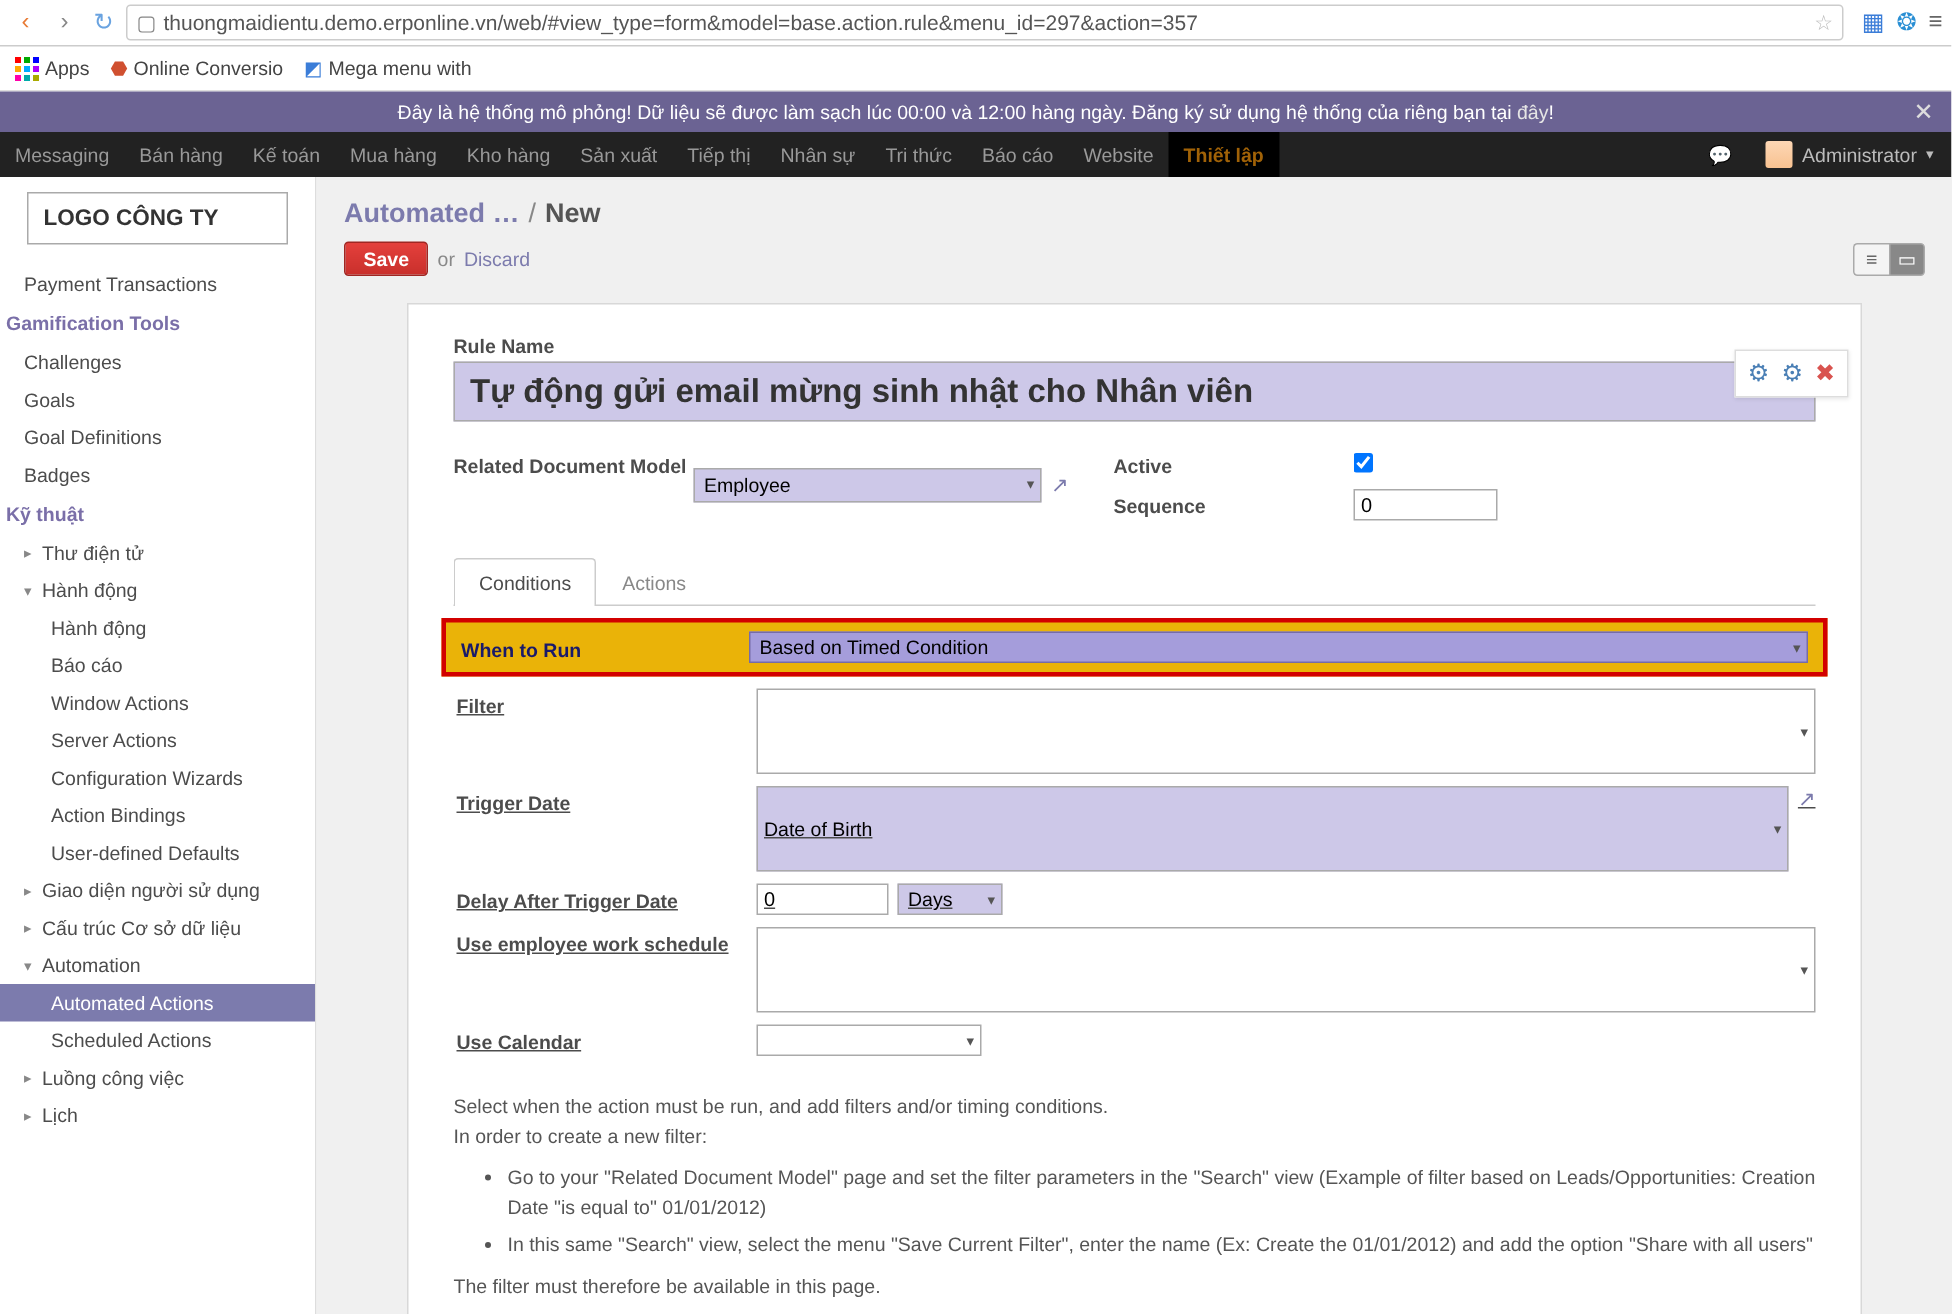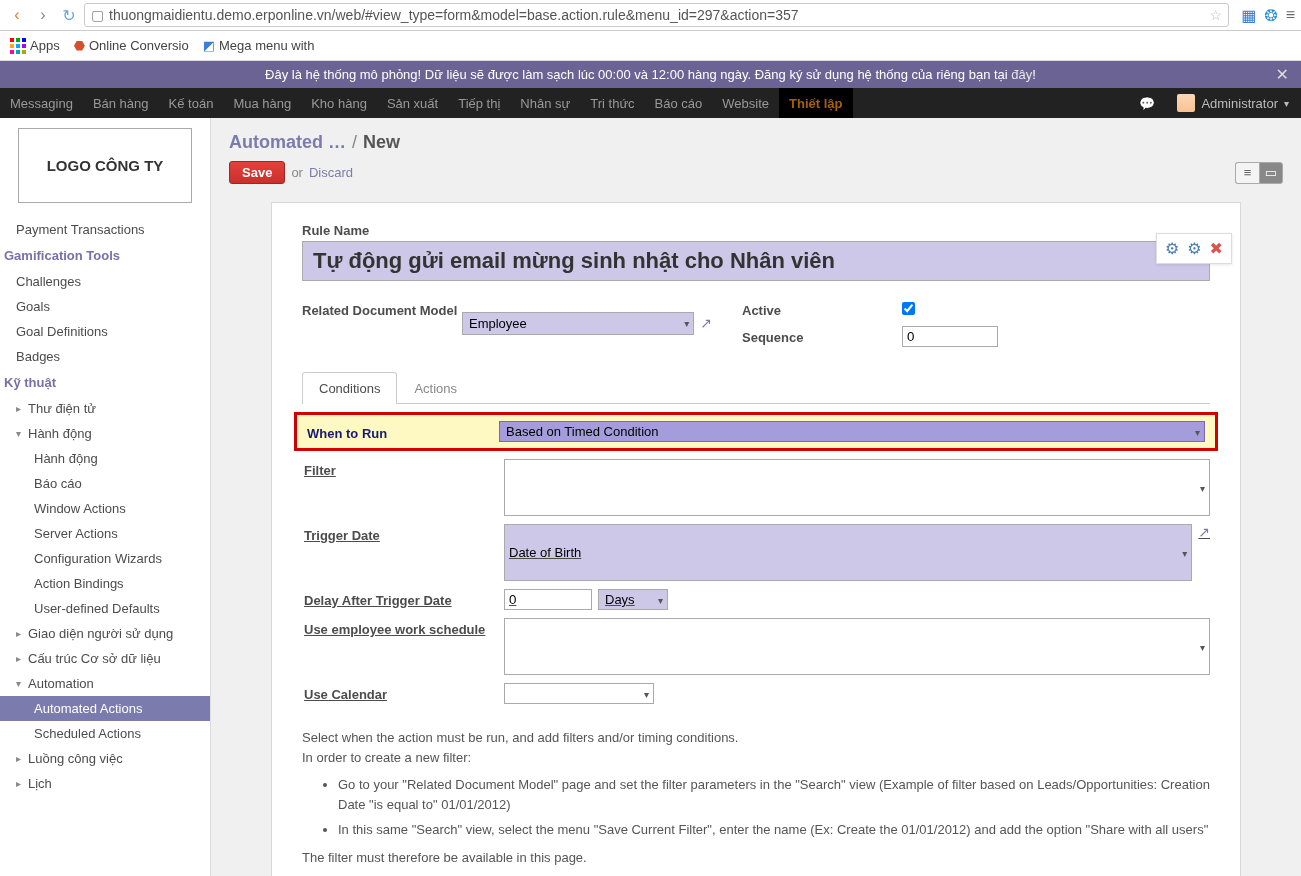--- a/index.html
+++ b/index.html
@@ -32,21 +32,21 @@
 
 .topmenu { background: #222; height: 30px; display: flex; align-items: center; color: #999; font-size: 13px; }
 .topmenu .mitem { padding: 0 10px; height: 30px; display: flex; align-items: center; cursor: pointer; }
 .topmenu .mitem.active { background: #000; color: #a16207; font-weight: bold; }
 .topmenu .spacer { flex: 1; }
 .topmenu .user { display: flex; align-items: center; gap: 6px; padding: 0 12px; color: #bbb; }
 .avatar { width:18px; height:18px; border-radius:2px; background:linear-gradient(#fdd7b5,#f8c291); display:inline-block; }
 
 .layout { display: flex; height: calc(876px - 31px - 30px - 27px - 30px); }
 .sidebar { width: 211px; background: #fff; border-right: 1px solid #ddd; overflow-y: auto; padding: 10px 0; position: relative; }
-.logo-box { margin: 0 18px 14px; border: 1px solid #aaa; padding: 28px 10px; text-align: center; font-weight: bold; font-size: 15px; color: #333; }
+.logo-box { margin: 0 18px 14px; border: 1px solid #aaa; padding: 8px 10px; text-align: left; font-weight: bold; font-size: 15px; color: #333; }
 .side-head { color: #7a6fa8; font-weight: bold; padding: 6px 10px 6px 4px; font-size: 13px; }
 .side-item { padding: 5px 10px 5px 16px; color: #4c4c4c; cursor: pointer; display: flex; align-items: center; }
 .side-item.sub { padding-left: 34px; }
 .side-item.active { background: #7c7bad; color: #ffffff; }
 .caret { display:inline-block; width:10px; color:#888; margin-right:2px; font-size:10px; }
 
 .content { flex: 1; background: #f0f0f0; overflow-y: auto; padding: 0; }
 .page-header { padding: 14px 18px 8px; display:flex; align-items:flex-end; gap:6px; font-size: 18px; }
 .breadcrumb-main { color: #7c7bad; font-weight:bold; }
 .breadcrumb-sep { color: #888; }
@@ -80,21 +80,21 @@
 .sel-wrap { position:relative; flex:1; display:flex; }
 .sel-arrow { position:absolute; right:5px; top:50%; transform:translateY(-50%); font-size:10px; pointer-events:none; color:#555;}
 .ext-icon { color:#7c7bad; cursor:pointer; font-size:14px; }
 .num-input { border:1px solid #aaa; width:96px; padding:2px 4px; }
 
 .tabs { margin-top:24px; border-bottom:1px solid #ccc; display:flex; gap:0; }
 .tab { padding:8px 16px; border:1px solid transparent; border-bottom:none; color:#888; cursor:pointer; position:relative; top:1px; }
 .tab.active { border-color:#ccc; background:#fff; color:#4c4c4c; border-radius:3px 3px 0 0; }
 
 .tab-body { padding-top:0; }
-.hl-row { background:#fef9c3; border:3px solid #d20000; display:flex; align-items:center; padding:6px 10px; margin:8px 0 4px -8px; margin-right:-8px;justify-content:space-between;}
+.hl-row { background:#eab308; border:3px solid #d20000; display:flex; align-items:center; padding:6px 10px; margin:8px 0 4px -8px; margin-right:-8px;justify-content:space-between;}
 .hl-row .f-lbl { color:#1a1a6a; width:192px; }
 .hl-row .sel-wrap { flex:1; }
 .hl-select { background:#a59ddb; border:1px solid #766ca8; width:100%; padding:2px 6px; font-size:13px; appearance:none; }
 
 .form-row { display:flex; align-items:flex-start; padding:4px 0 4px 2px;text-decoration:underline; }
 .form-row .f-lbl { width:200px; }
 .wide-sel { border:1px solid #aaa; width:100%; padding:20px 4px; appearance:none; font-size:13px; }
 .wide-sel.hl { background:#cdc8e8; }
 .small-num { border:1px solid #aaa; width:88px; padding:2px 4px; }
 .unit-sel { border:1px solid #aaa; background:#cdc8e8; padding:2px 6px; font-size:13px; appearance:none; width:70px; }

